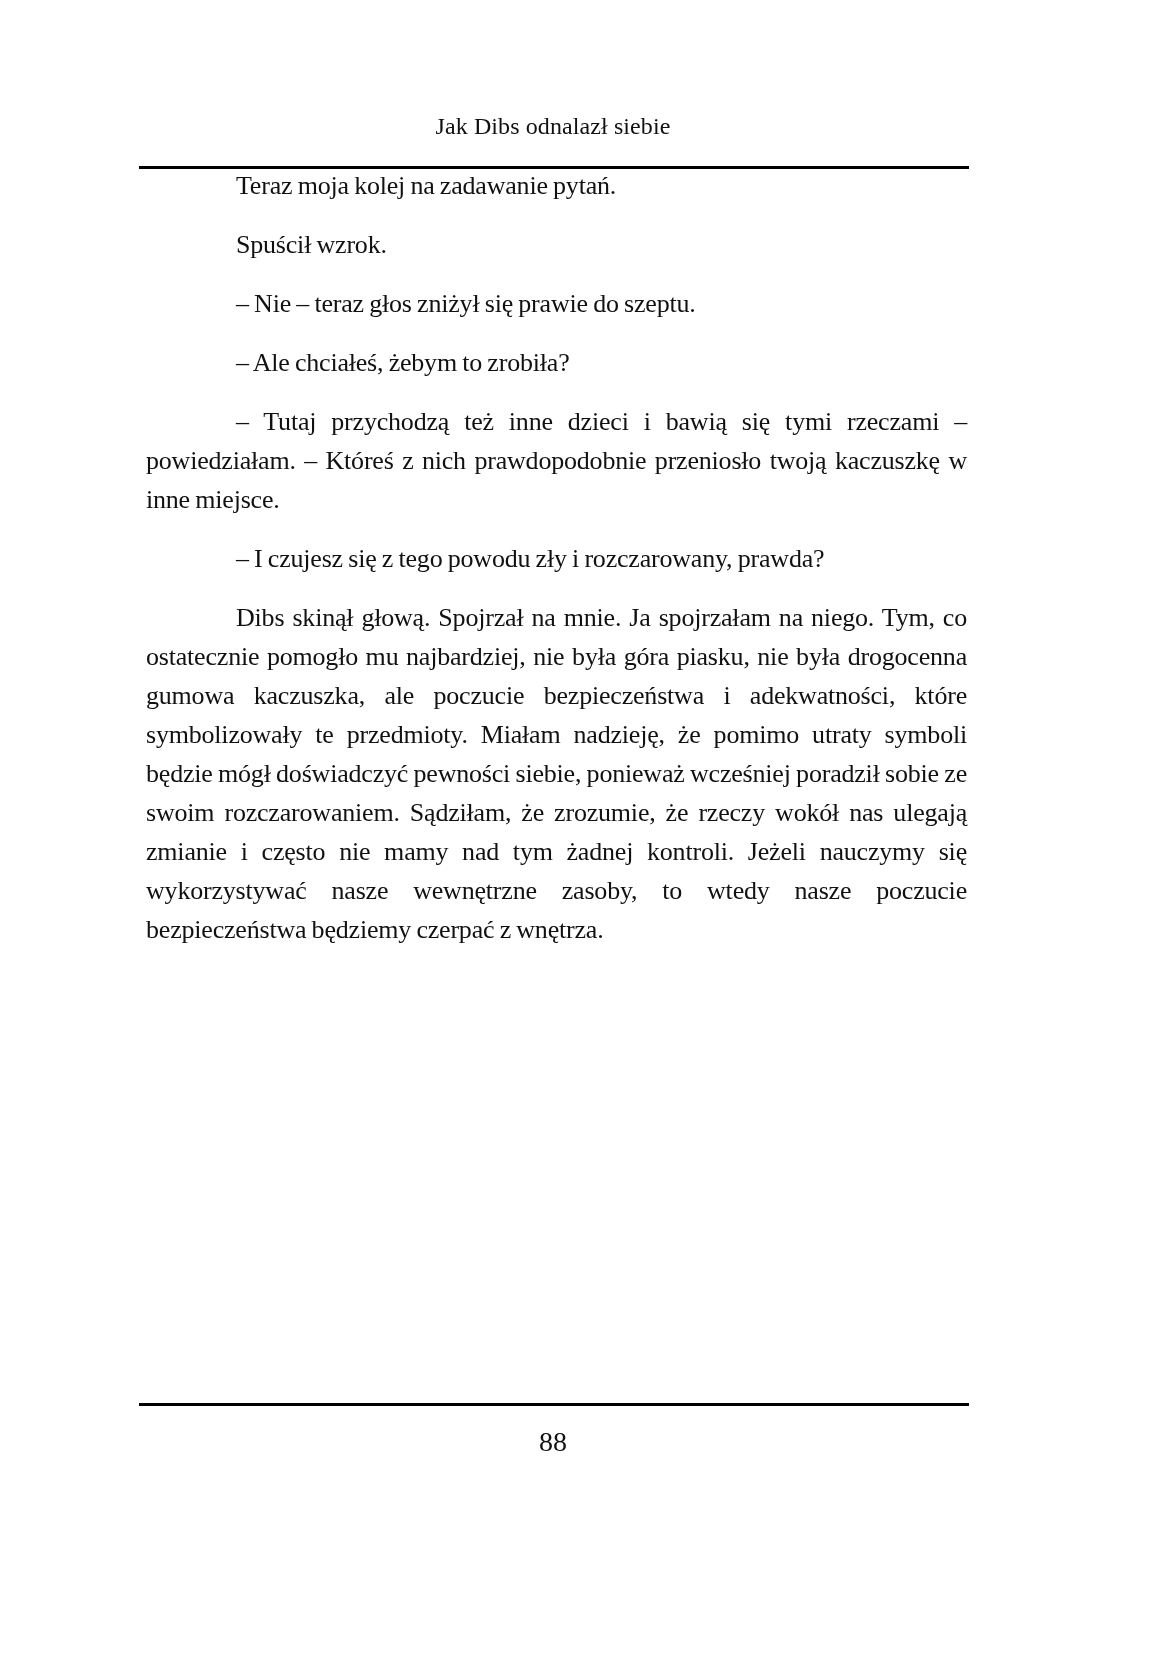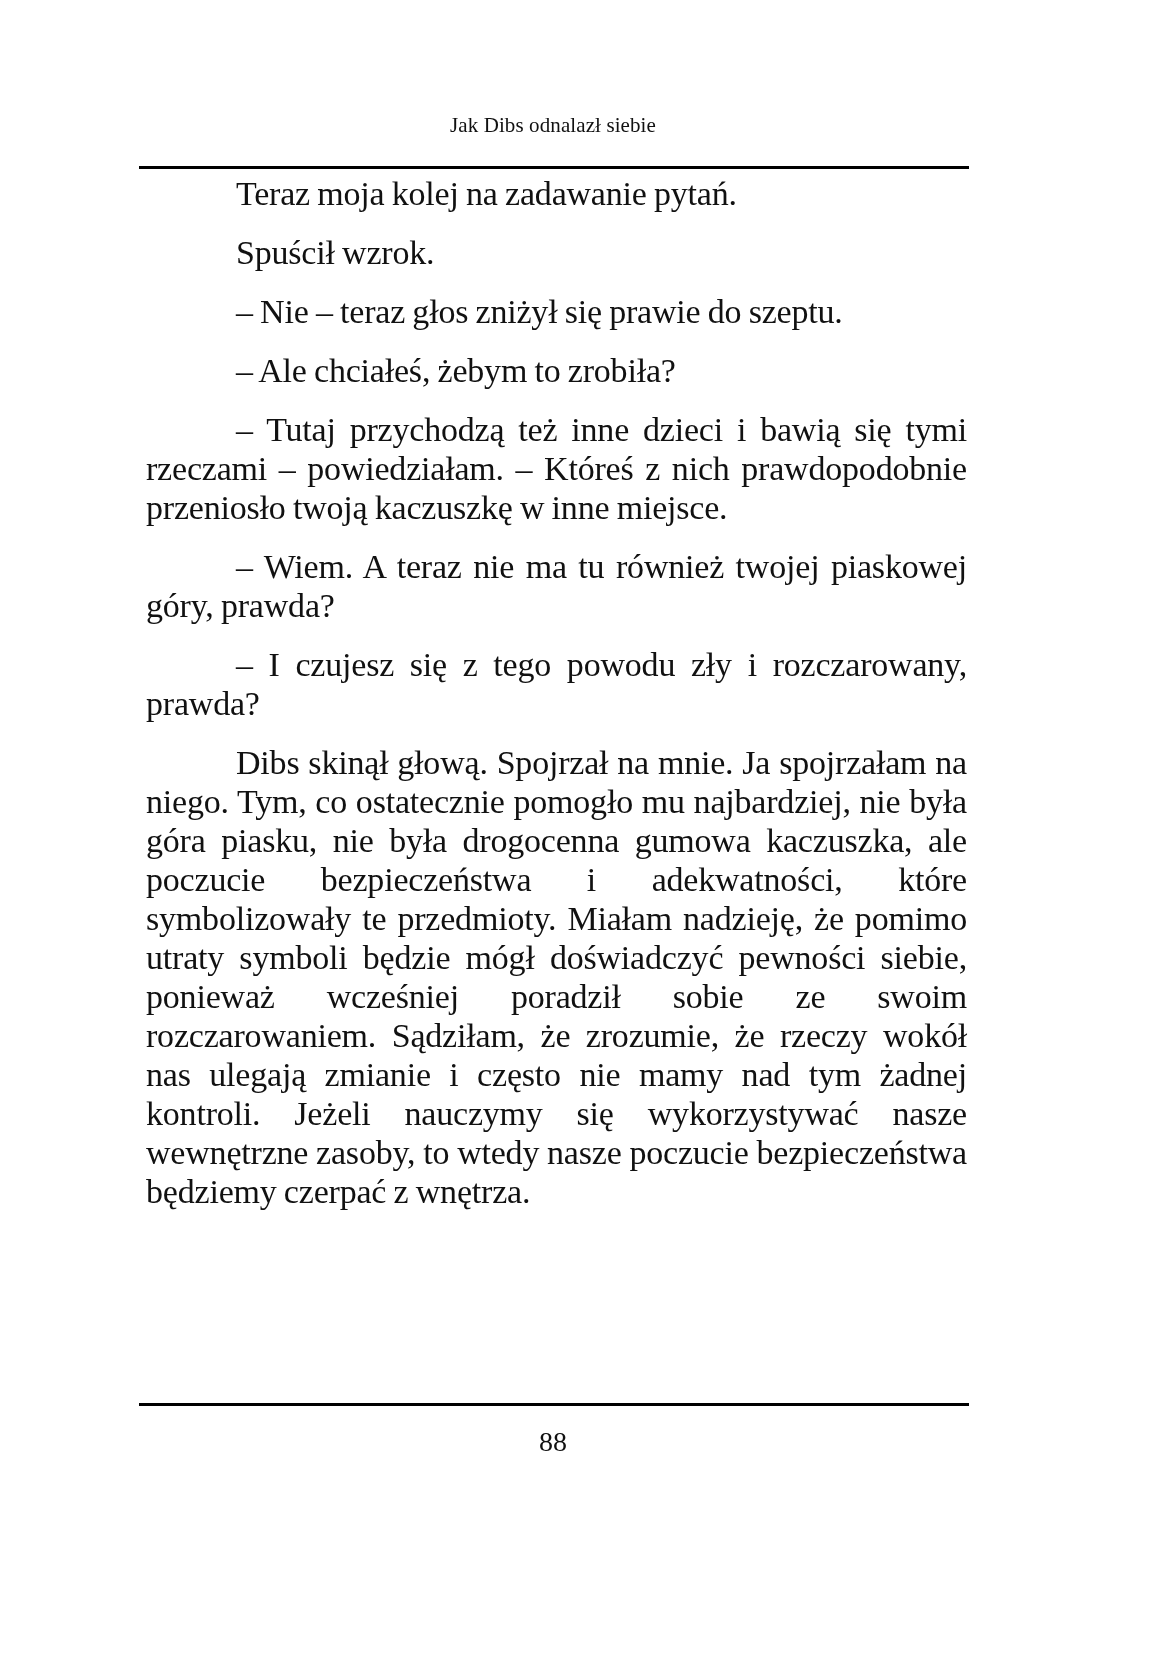--- a/index.html
+++ b/index.html
@@ -1,39 +1,38 @@
 <!DOCTYPE html>
 <html><head>
   <meta charset="utf-8">
   <style>
     html, body { margin: 0; padding: 0; background: #ffffff; }
     body { width: 1166px; height: 1654px; position: relative; overflow: hidden;
            font-family: "Liberation Serif", "DejaVu Serif", serif; color: #111; }
     .running-head { position: absolute; top: 113px; left: 0; width: 1106px; text-align: center;
-                    font-size: 21px; letter-spacing: 0.1px; }
+                    font-size: 24px; letter-spacing: 0.1px; }
     .rule { position: absolute; left: 139px; width: 830px; height: 3px; background: #000; }
     .rule.top { top: 166px; }
     .rule.bottom { top: 1403px; }
     .body-text { position: absolute; left: 146px; top: 166px; width: 821px; }
-    .para { font-size: 34px; line-height: 39px; margin: 8px 0 20px 0; text-align: justify;
+    .para { font-size: 26px; line-height: 39px; margin: 0 0 20px 0; text-align: justify;
             text-indent: 90px; letter-spacing: -0.2px; word-spacing: -1px; font-family: Liberation Serif, serif; }
     .page-number { position: absolute; top: 1426px; left: 0; width: 1106px; text-align: center;
                    font-size: 28px; }
   </style>
 </head>
 <body>
 
 <div class="running-head">Jak Dibs odnalazł siebie</div>
 <div class="rule top"></div>
 
 <div class="body-text">
   <p class="para">Teraz moja kolej na zadawanie pytań.</p>
   <p class="para">Spuścił wzrok.</p>
   <p class="para">– Nie – teraz głos zniżył się prawie do szeptu.</p>
   <p class="para">– Ale chciałeś, żebym to zrobiła?</p>
   <p class="para">– Tutaj przychodzą też inne dzieci i bawią się tymi rzeczami – powiedziałam. – Któreś z nich prawdopodobnie przeniosło twoją kaczuszkę w inne miejsce.</p>
-  <p class="para">– Wiem. A teraz nie ma tu również twojej piaskowej góry, prawda?</p>
   <p class="para">– I czujesz się z tego powodu zły i rozczarowany, prawda?</p>
   <p class="para">Dibs skinął głową. Spojrzał na mnie. Ja spojrzałam na niego. Tym, co ostatecznie pomogło mu najbardziej, nie była góra piasku, nie była drogocenna gumowa kaczuszka, ale poczucie bezpieczeństwa i adekwatności, które symbolizowały te przedmioty. Miałam nadzieję, że pomimo utraty symboli będzie mógł doświadczyć pewności siebie, ponieważ wcześniej poradził sobie ze swoim rozczarowaniem. Sądziłam, że zrozumie, że rzeczy wokół nas ulegają zmianie i często nie mamy nad tym żadnej kontroli. Jeżeli nauczymy się wykorzystywać nasze wewnętrzne zasoby, to wtedy nasze poczucie bezpieczeństwa będziemy czerpać z wnętrza.</p>
 </div>
 
 <div class="rule bottom"></div>
 <div class="page-number">88</div>
 
 </body></html>

